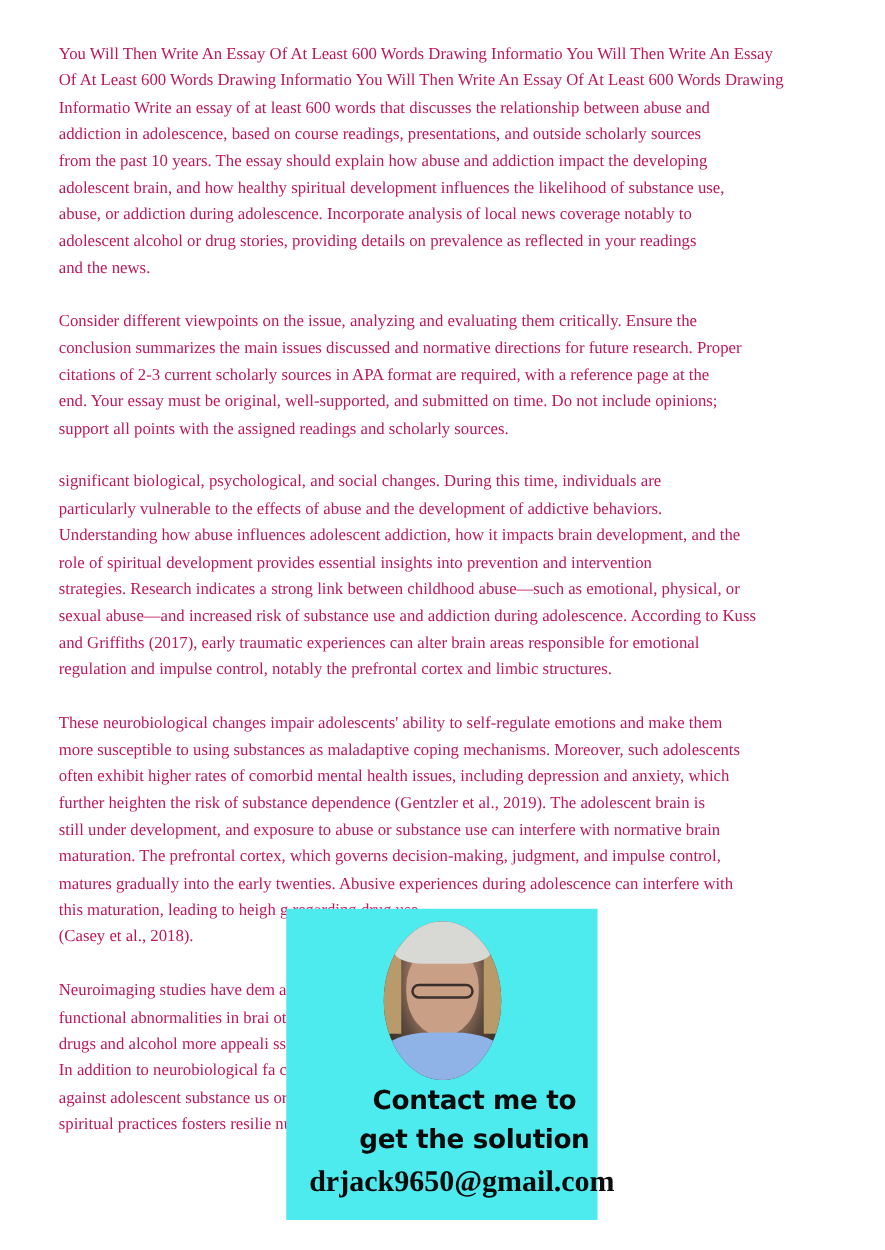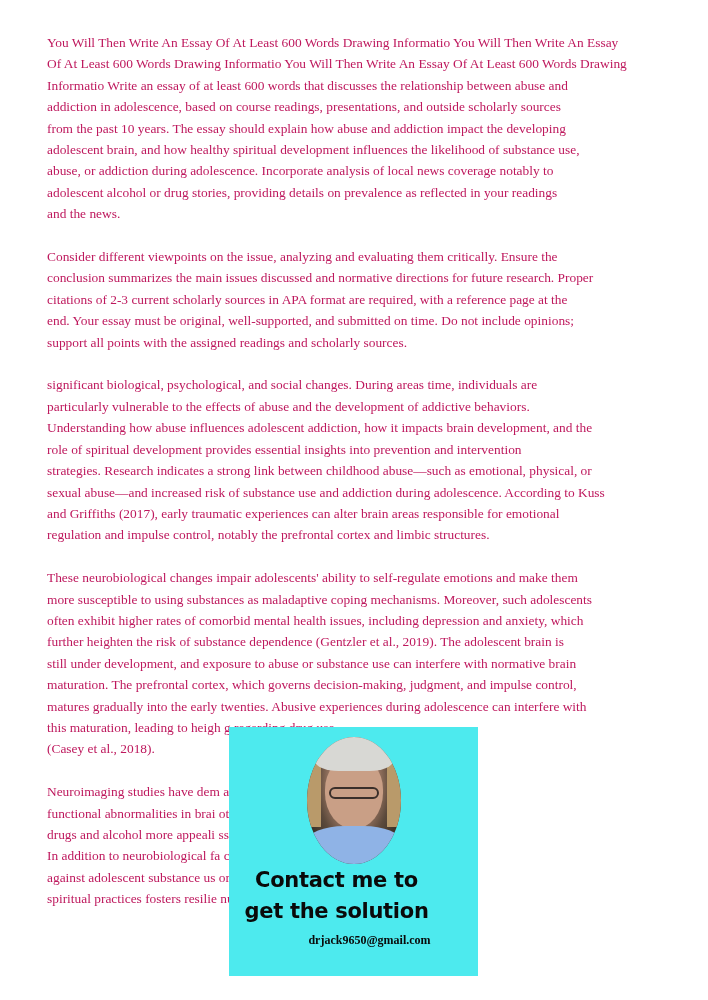--- a/index.html
+++ b/index.html
@@ -34,28 +34,28 @@
       position: absolute; left: 22px; top: 50px; width: 50px; height: 12px;
       border: 2px solid #3a2f2a; border-radius: 6px; box-sizing: border-box;
     }
     .portrait .shirt {
       position: absolute; left: 0; bottom: 0; width: 94px; height: 38px;
       background: #8fb3e6; border-radius: 40% 40% 0 0;
     }
     .cta {
       position: absolute; left: 0; width: 215px; text-align: center;
       font-family: "DejaVu Sans", sans-serif; font-weight: bold; color: #0a0a0a;
-      font-size: 21px; line-height: 29px; letter-spacing: -0.3px;
+      font-size: 21px; line-height: 29px; letter-spacing: -0.3px; padding-left: 43px;
     }
     .cta1 { top: 139px; }
     .cta2 { top: 170px; }
     .email {
       position: absolute; left: 0; top: 206px; width: 281px; text-align: center;
       font-family: "Liberation Serif", "DejaVu Serif", serif; font-weight: bold;
-      font-size: 12px; color: #0a0a0a;
+      font-size: 24px; color: #0a0a0a;
     }
   </style>
 </head>
 <body>
 
 <div class="page">
   <p class="para">
     <span class="line">You Will Then Write An Essay Of At Least 600 Words Drawing Informatio You Will Then Write An Essay</span>
     <span class="line">Of At Least 600 Words Drawing Informatio You Will Then Write An Essay Of At Least 600 Words Drawing</span>
     <span class="line">Informatio Write an essay of at least 600 words that discusses the relationship between abuse and</span>
@@ -67,21 +67,21 @@
     <span class="line">and the news.</span>
   </p>
   <p class="para">
     <span class="line">Consider different viewpoints on the issue, analyzing and evaluating them critically. Ensure the</span>
     <span class="line">conclusion summarizes the main issues discussed and normative directions for future research. Proper</span>
     <span class="line">citations of 2-3 current scholarly sources in APA format are required, with a reference page at the</span>
     <span class="line">end. Your essay must be original, well-supported, and submitted on time. Do not include opinions;</span>
     <span class="line">support all points with the assigned readings and scholarly sources.</span>
   </p>
   <p class="para">
-    <span class="line">significant biological, psychological, and social changes. During areas time, individuals are</span>
+    <span class="line">significant biological, psychological, and social changes. During this time, individuals are</span>
     <span class="line">particularly vulnerable to the effects of abuse and the development of addictive behaviors.</span>
     <span class="line">Understanding how abuse influences adolescent addiction, how it impacts brain development, and the</span>
     <span class="line">role of spiritual development provides essential insights into prevention and intervention</span>
     <span class="line">strategies. Research indicates a strong link between childhood abuse—such as emotional, physical, or</span>
     <span class="line">sexual abuse—and increased risk of substance use and addiction during adolescence. According to Kuss</span>
     <span class="line">and Griffiths (2017), early traumatic experiences can alter brain areas responsible for emotional</span>
     <span class="line">regulation and impulse control, notably the prefrontal cortex and limbic structures.</span>
   </p>
   <p class="para">
     <span class="line">These neurobiological changes impair adolescents' ability to self-regulate emotions and make them</span>

